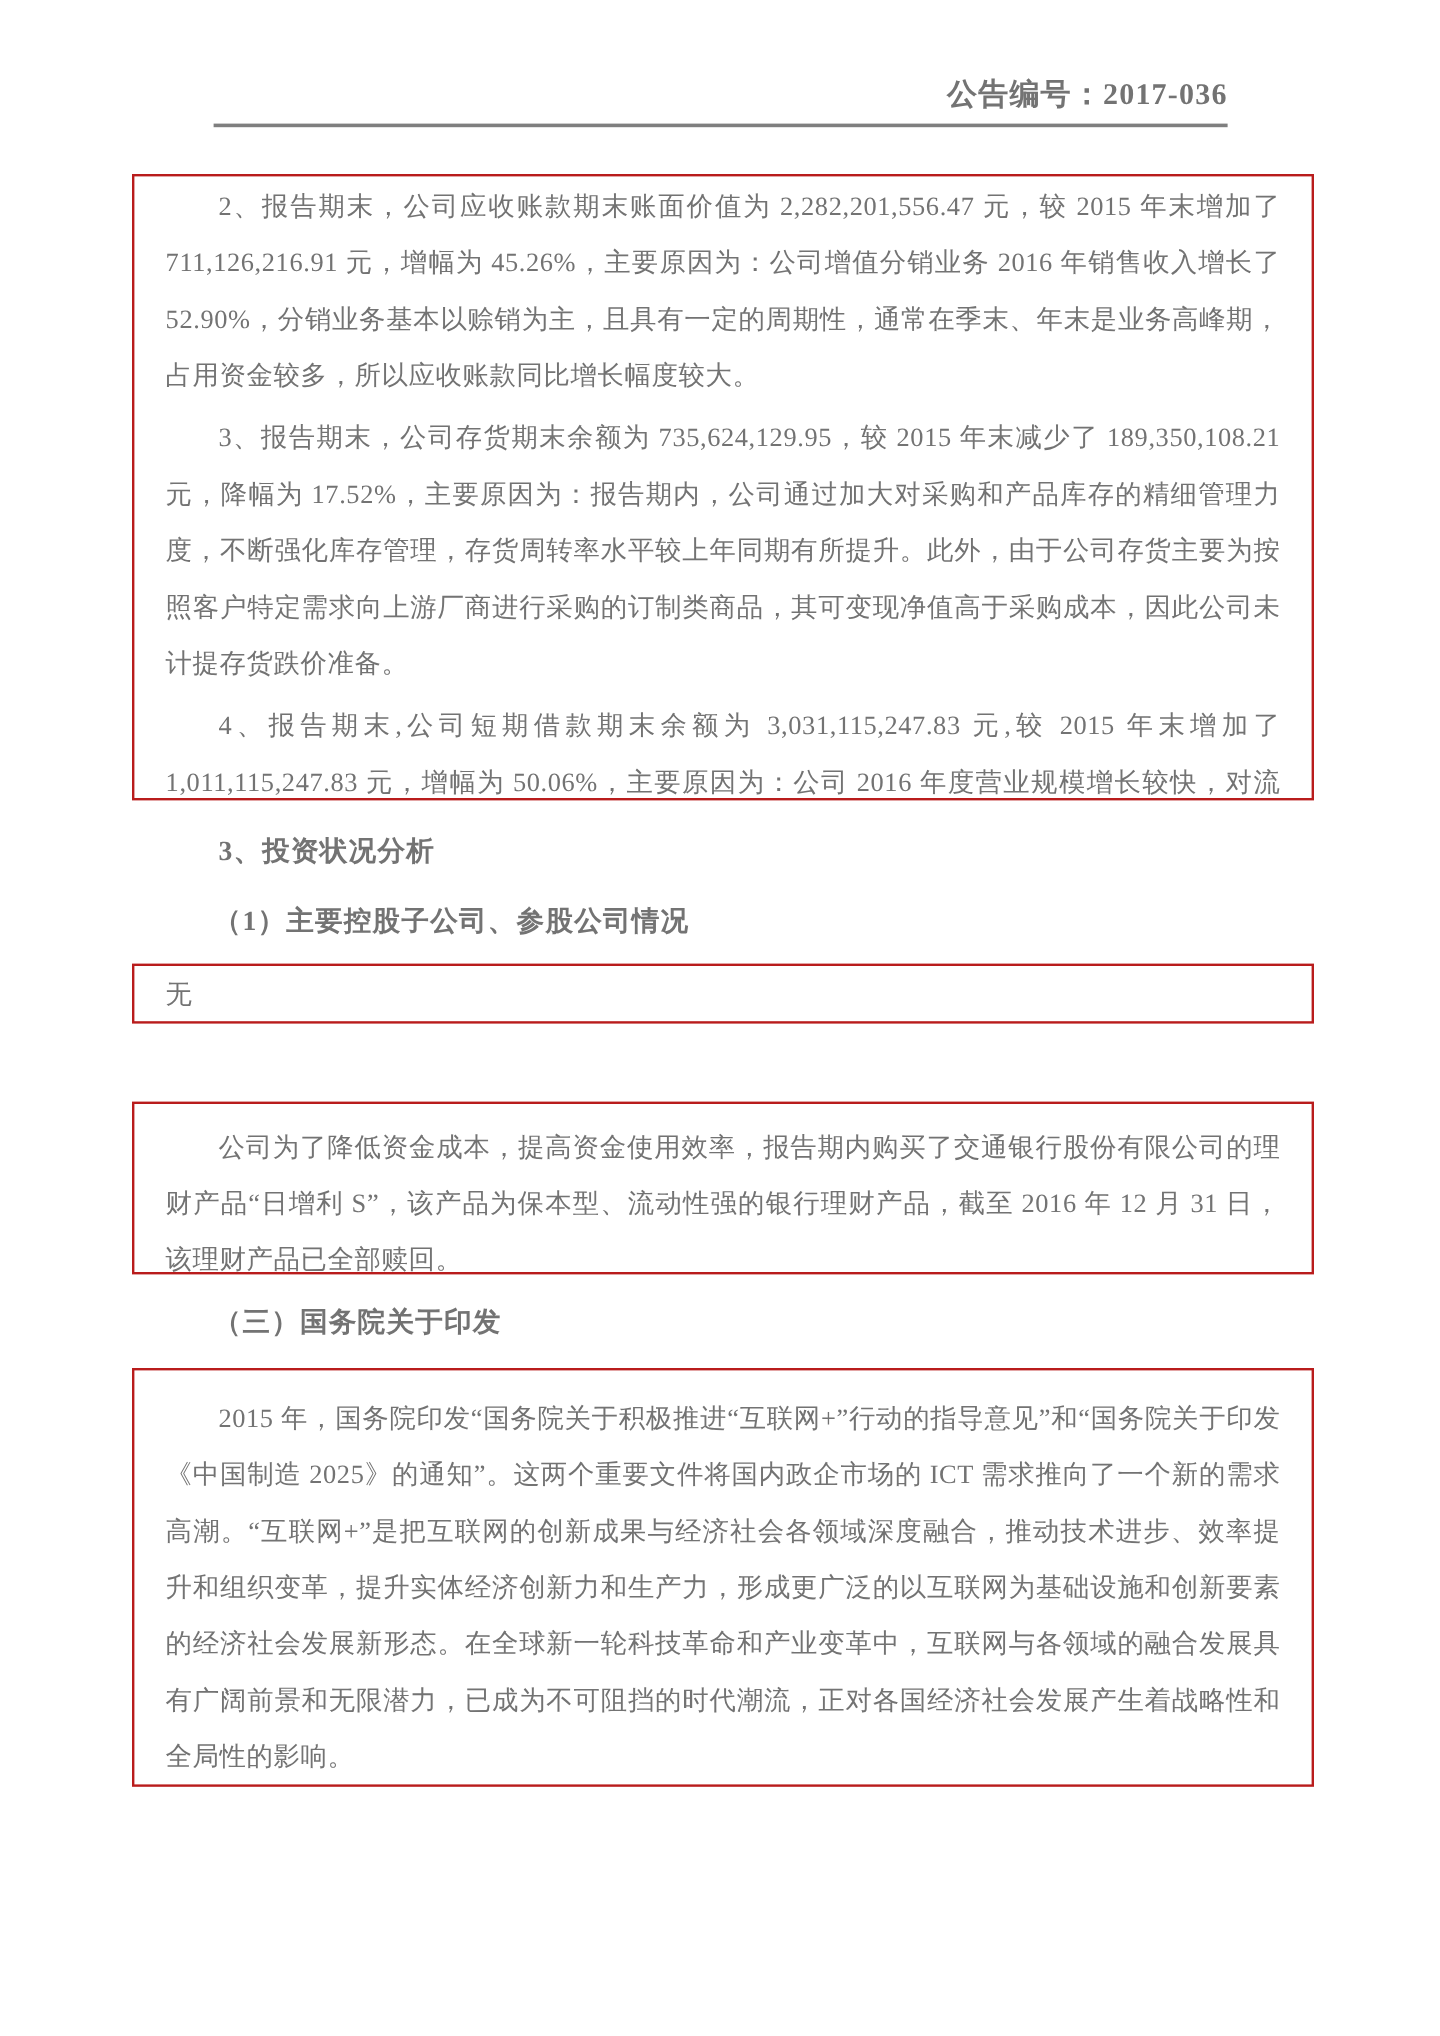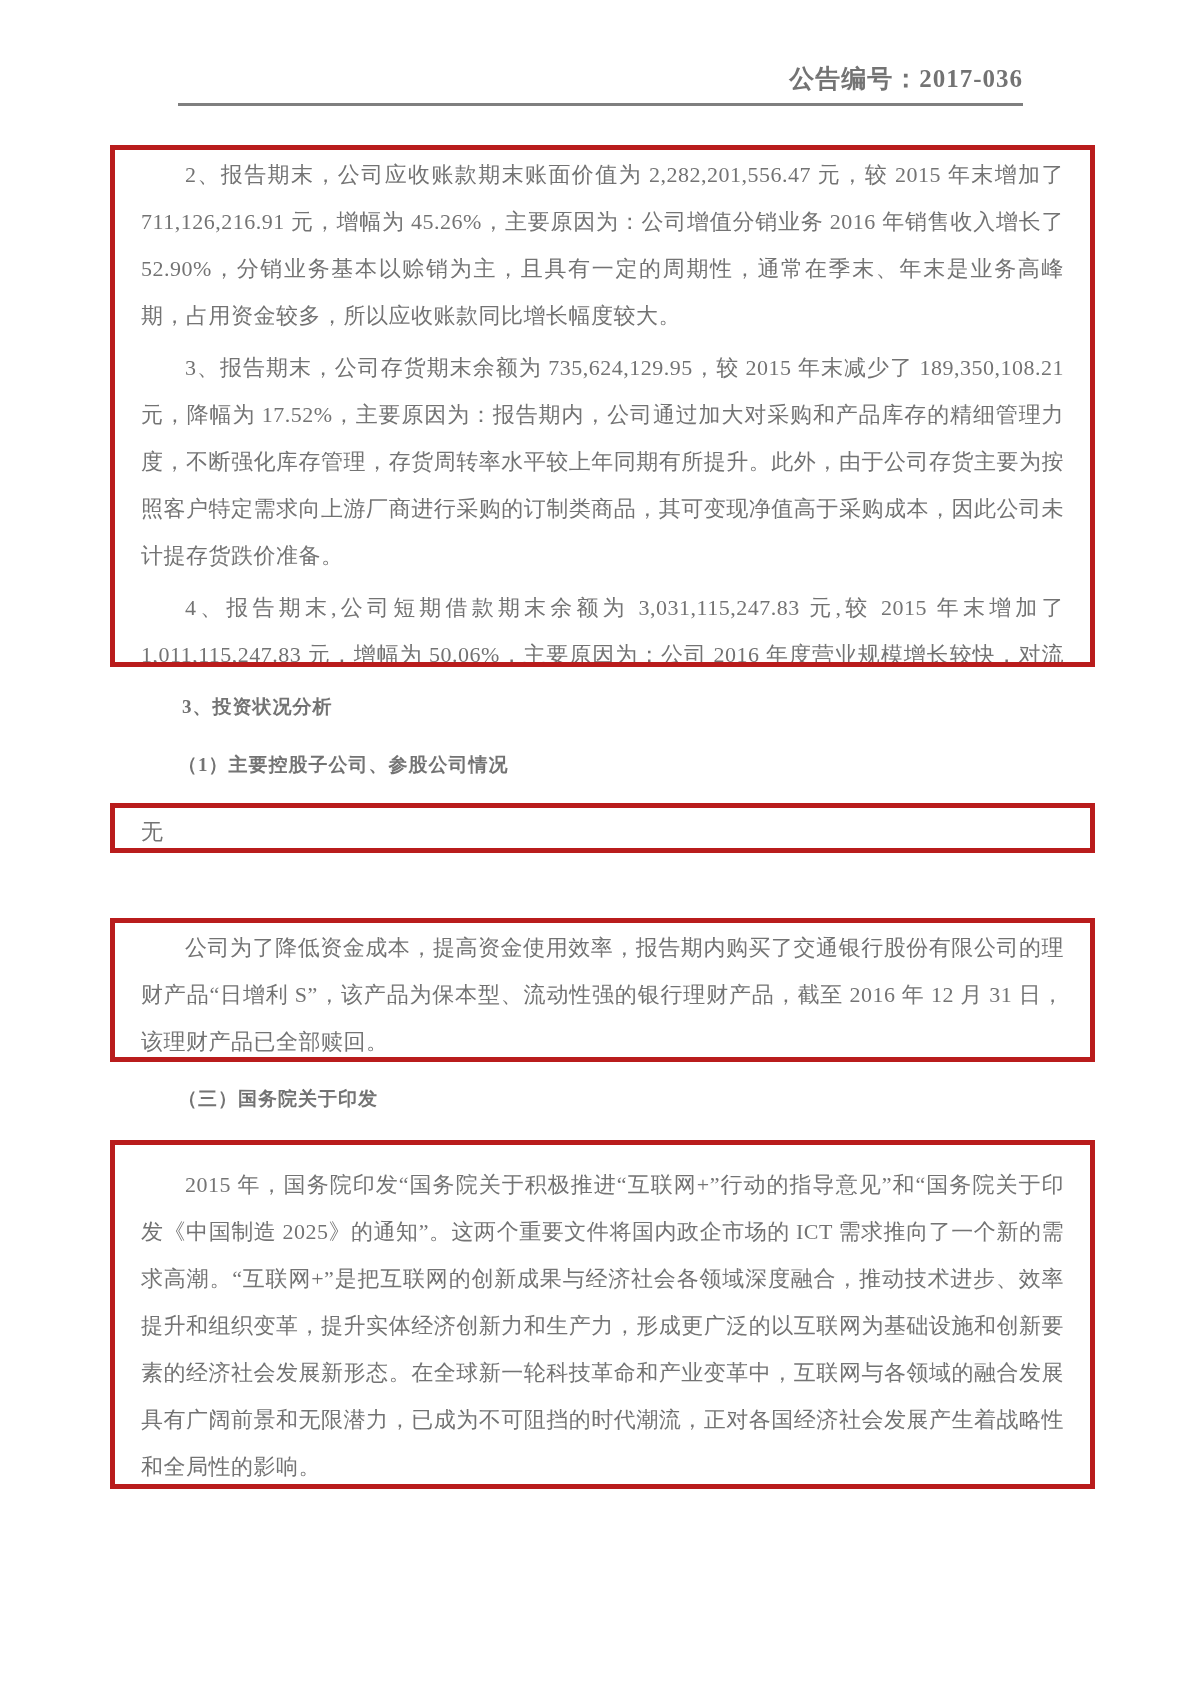--- a/index.html
+++ b/index.html
@@ -30,50 +30,50 @@
     top: 103px;
     left: 178px;
     width: 845px;
     height: 3px;
     background: #7f7f7f;
   }
   .box {
     position: absolute;
     left: 110px;
     width: 985px;
-    border: 5px solid #b91c1c;
+    border: 2px solid #b91c1c;
     box-sizing: border-box;
     padding: 0 26px;
     overflow: hidden;
     background: #ffffff;
   }
   .box p {
     margin: 0;
     font-size: 22px;
     line-height: 47px;
     text-align: justify;
     text-indent: 2em;
     letter-spacing: 0.5px;
   }
   .box1 { top: 145px; height: 522px; padding-top: 1px; }
   .box1 p + p { margin-top: 5px; }
   .box2 { top: 803px; height: 50px; padding-top: 6px; }
   .box2 p { text-indent: 0; line-height: 36px; text-align: left; }
-  .box3 { top: 918px; height: 144px; padding-top: 1px; }
+  .box3 { top: 918px; height: 144px; padding-top: 12px; }
   .box4 { top: 1140px; height: 349px; padding-top: 16px; }
   .subhd {
     margin: 0 0 13px 46px;
     font-size: 23px;
     font-weight: bold;
     letter-spacing: 2px;
   }
   .hd {
     position: absolute;
     margin: 0;
-    font-size: 19px;
+    font-size: 23px;
     font-weight: bold;
     letter-spacing: 1px;
     white-space: nowrap;
   }
   .hd-investment { left: 182px; top: 694px; }
   .hd-sub1 { left: 178px; top: 752px; }
   .hd-sub2 { left: 178px; top: 872px; }
   .hd-external { left: 178px; top: 1086px; }
 </style>
 </head>

